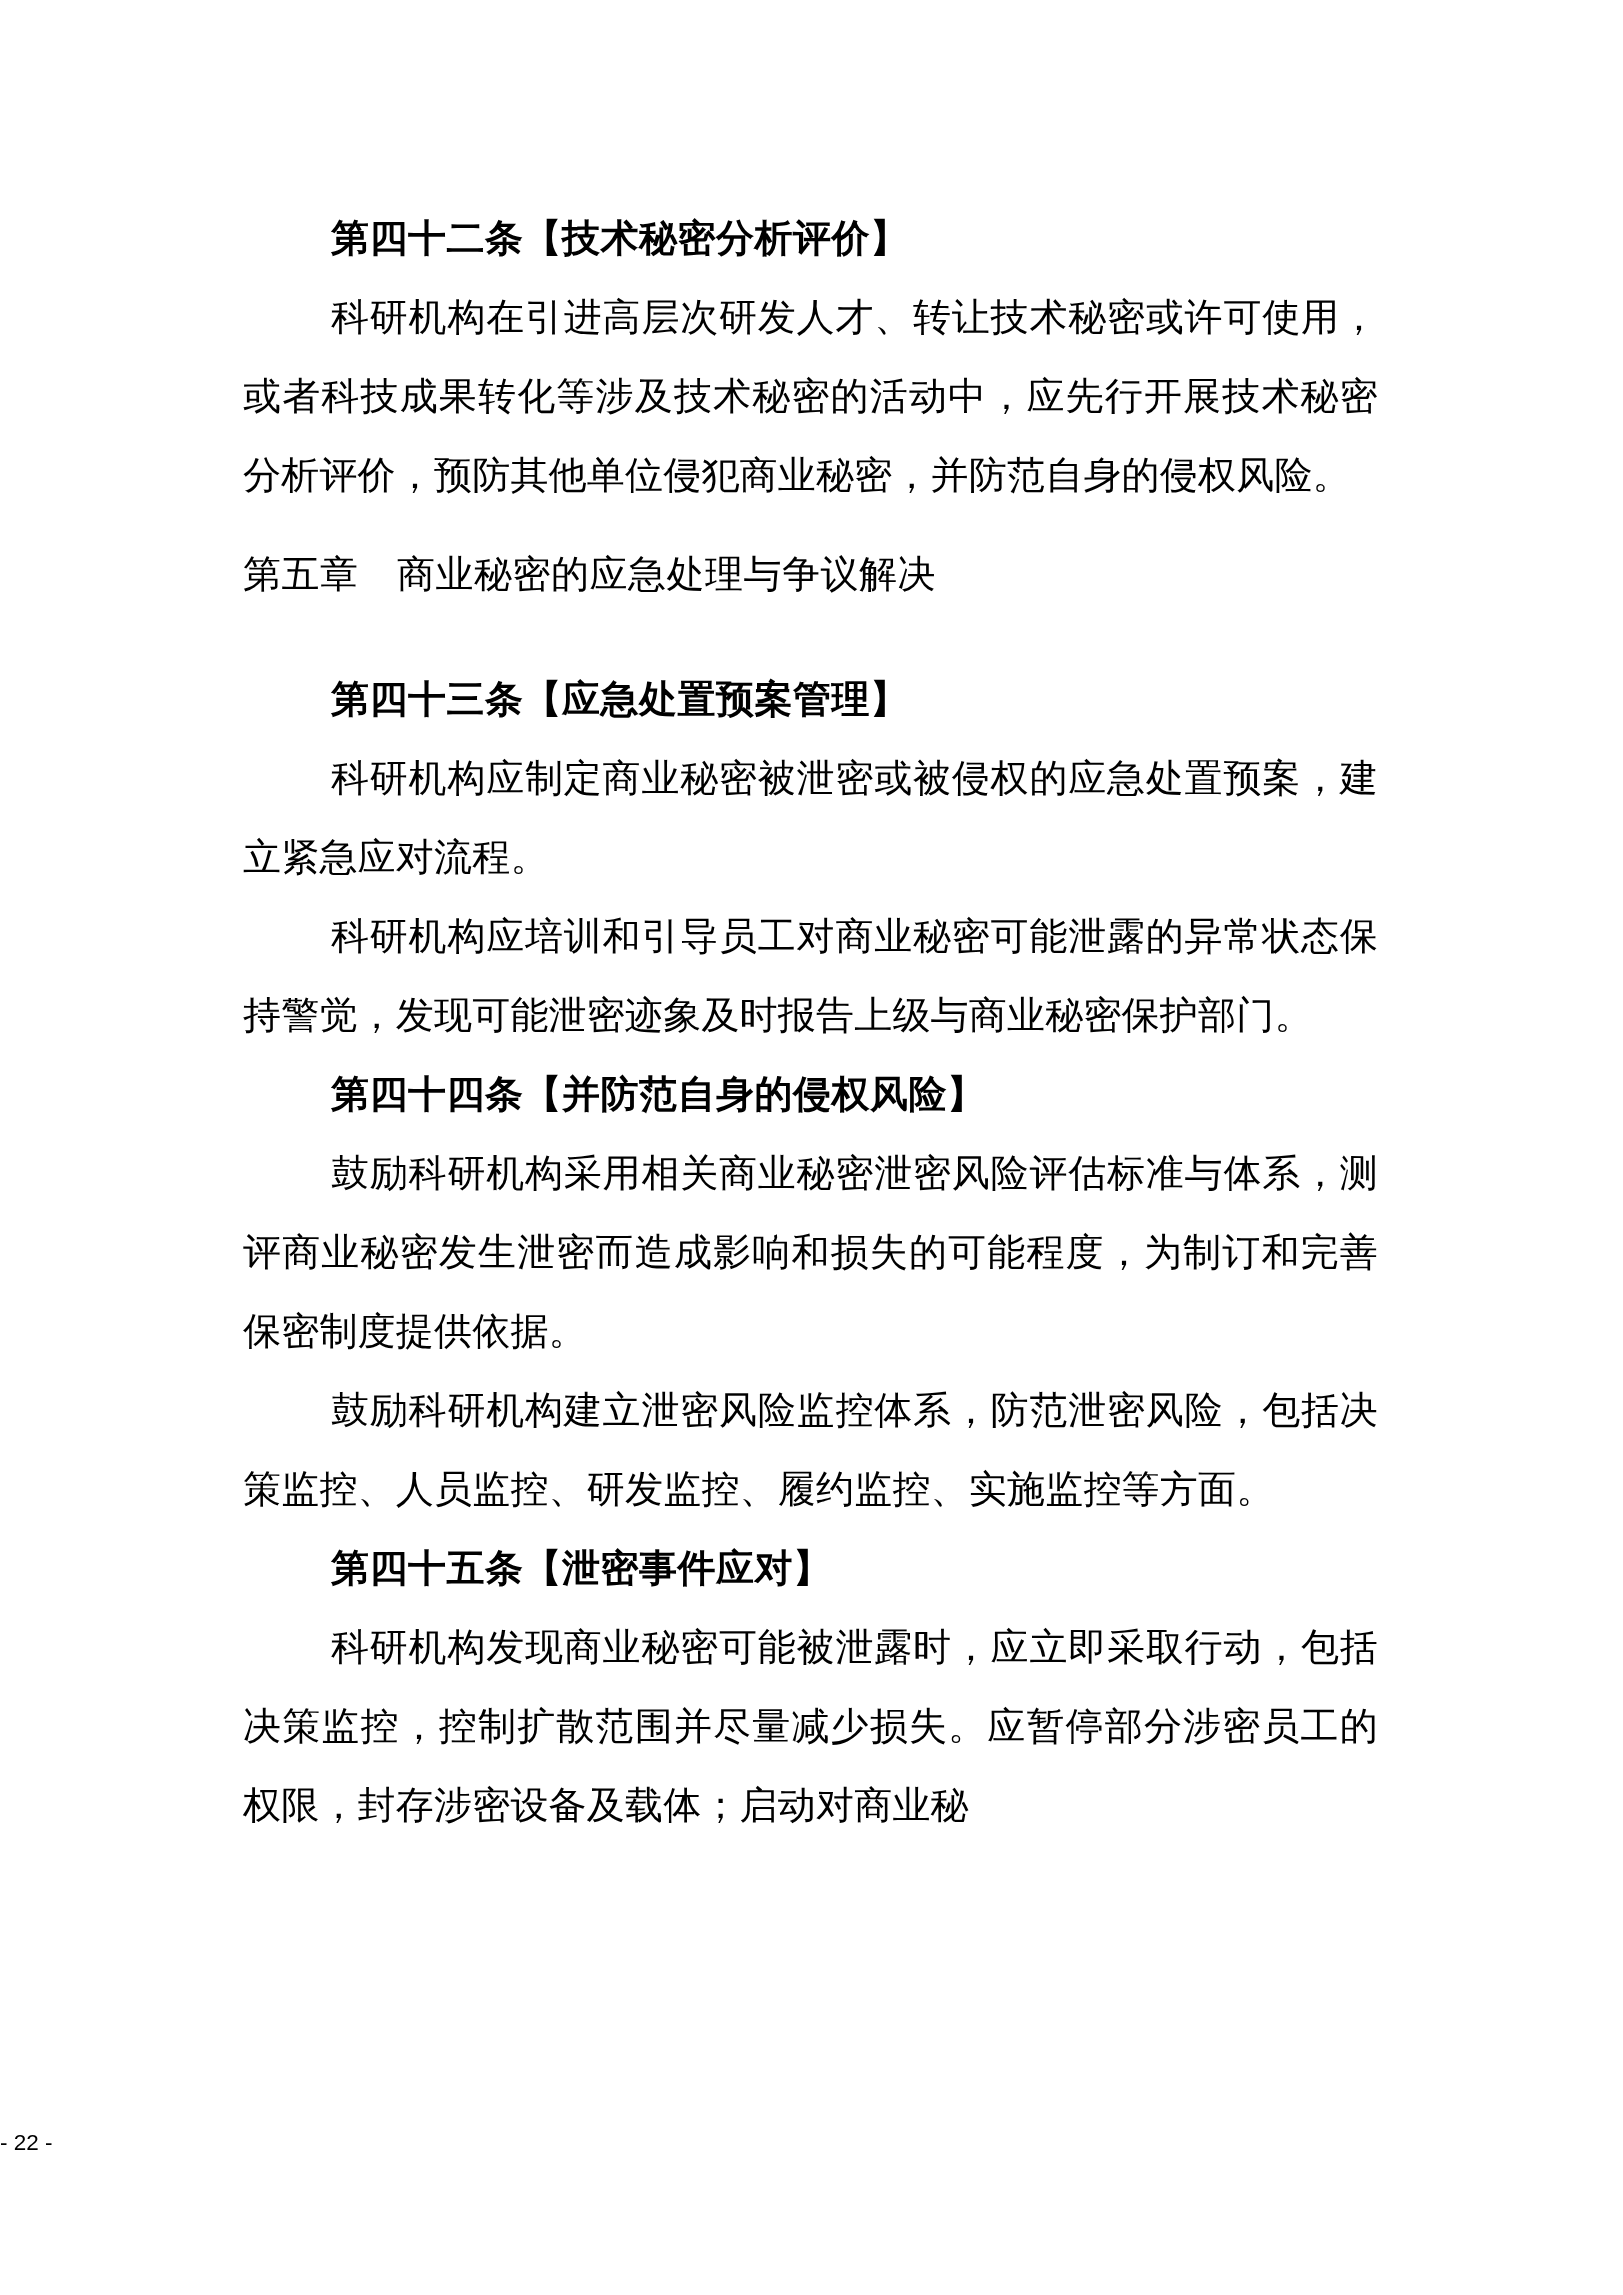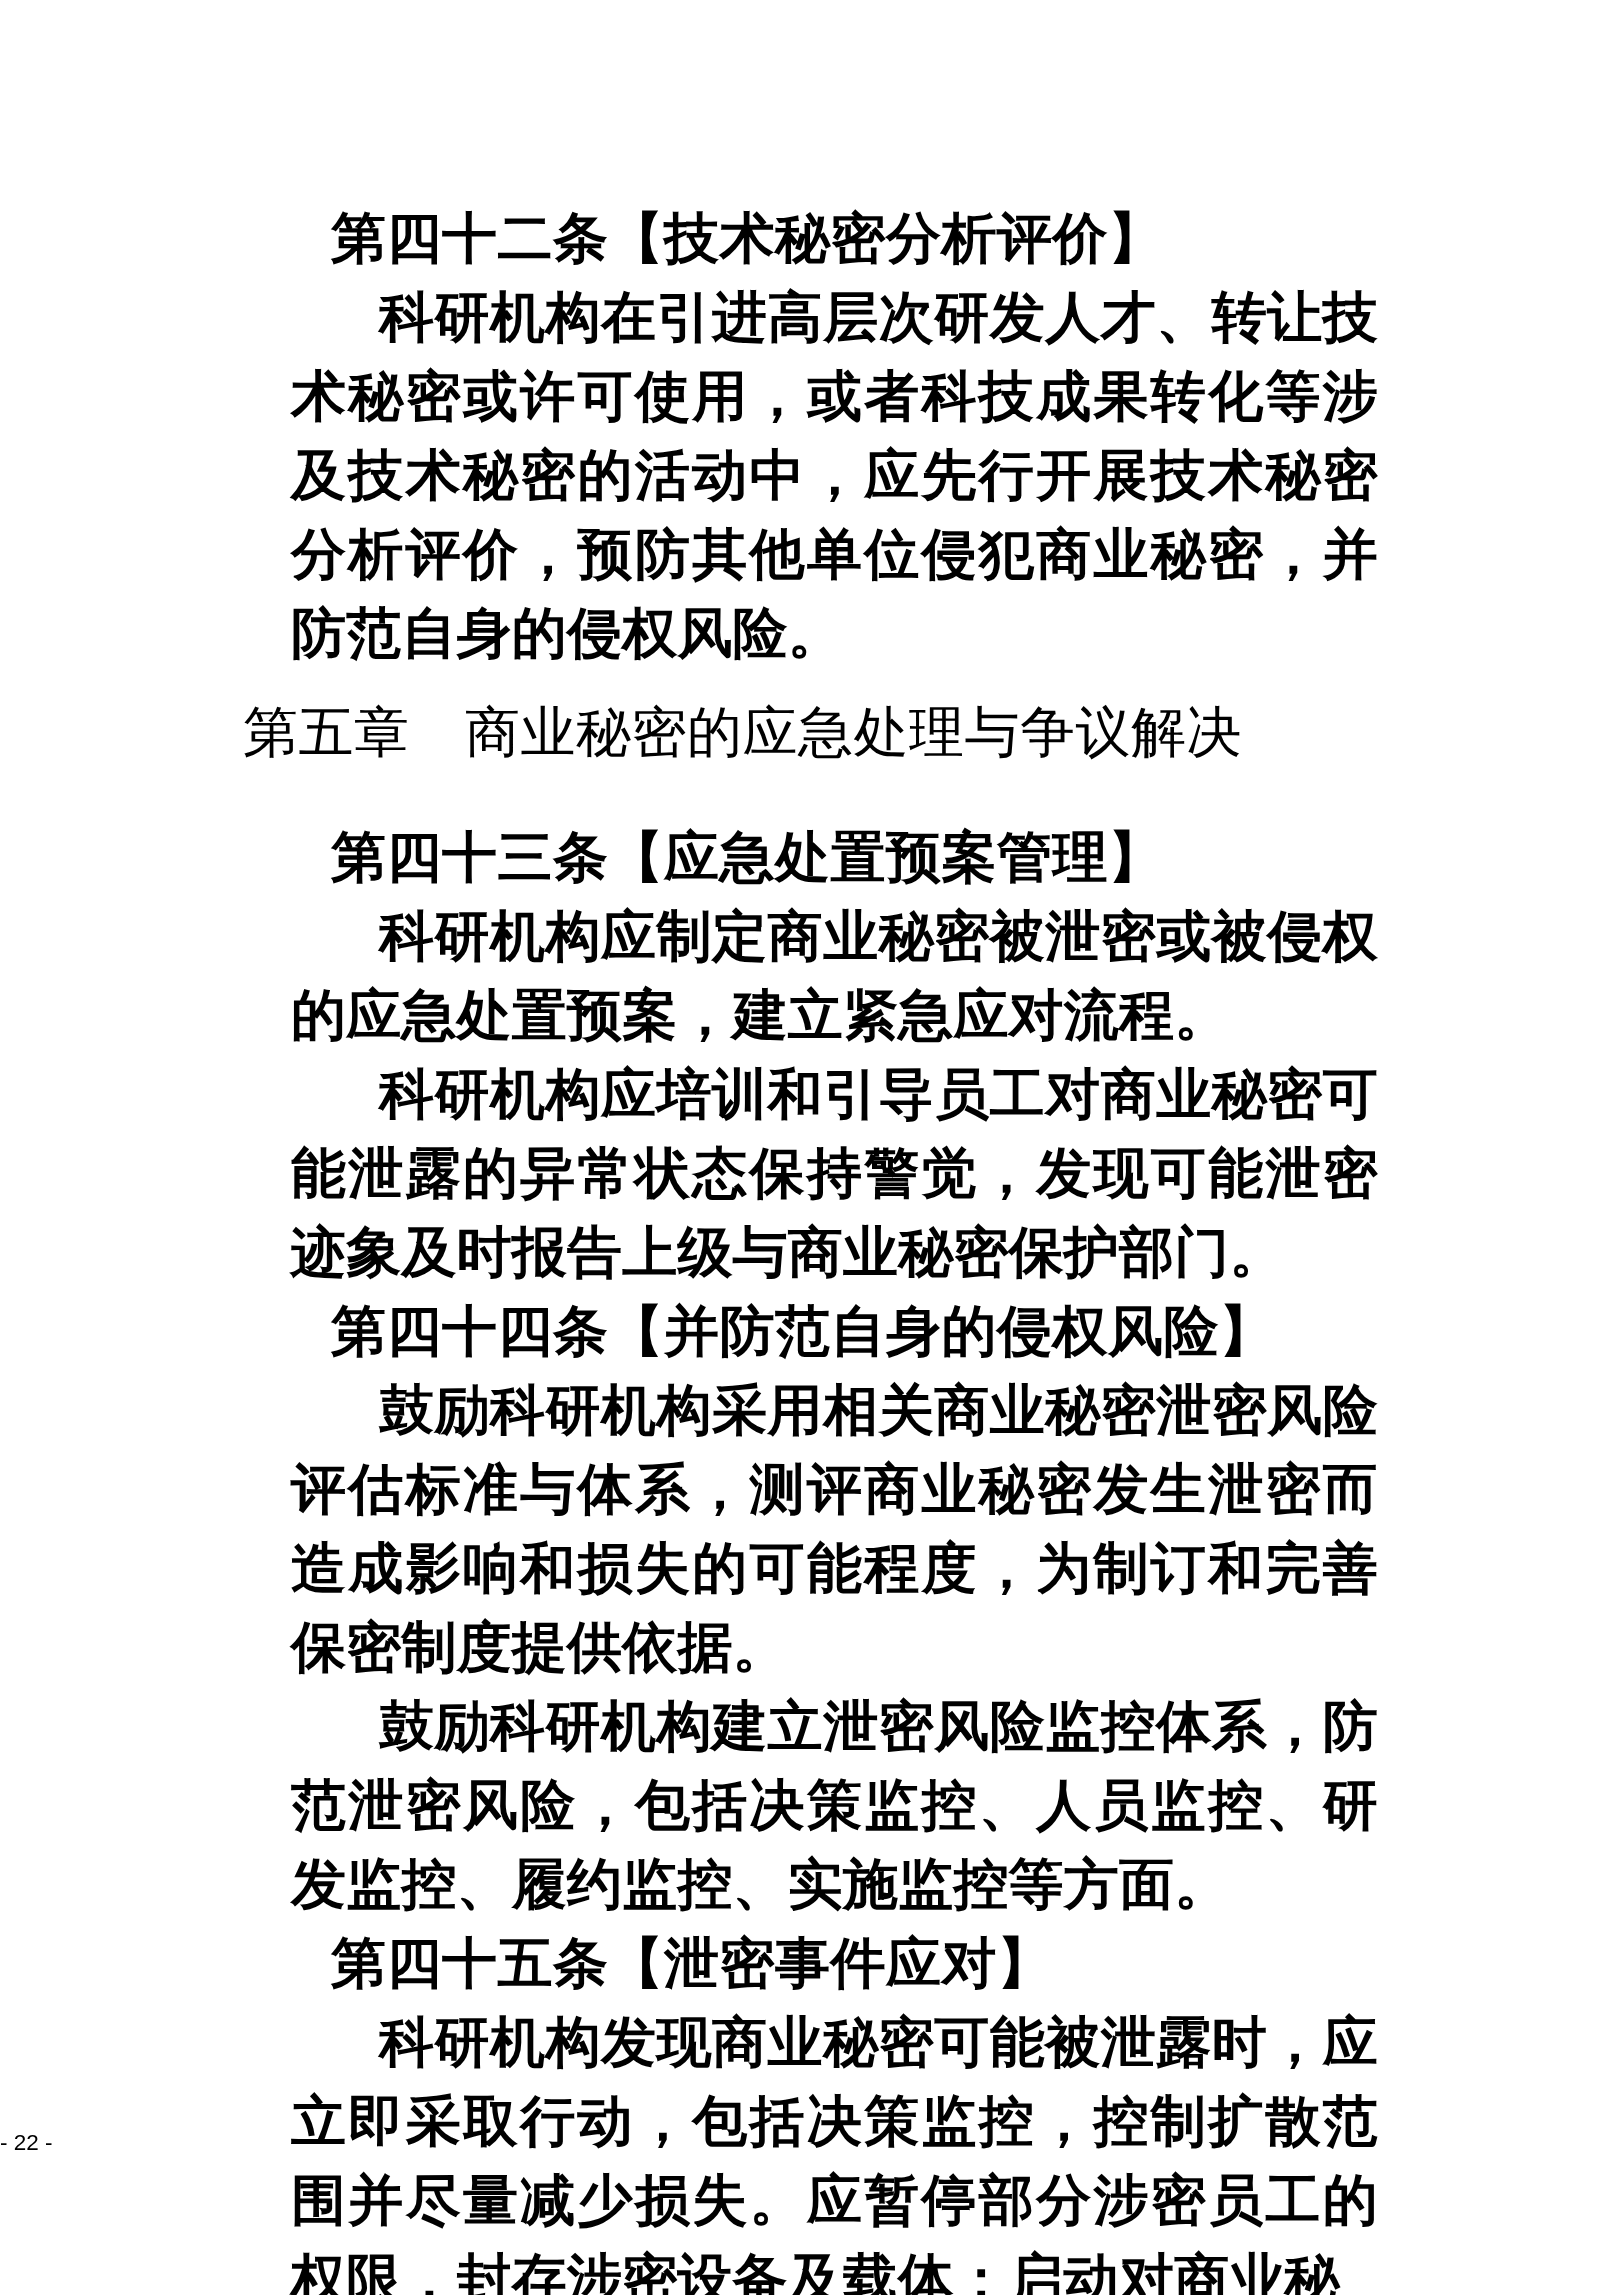--- a/index.html
+++ b/index.html
@@ -17,32 +17,31 @@
     color: #000000;
   }
   .content {
     position: absolute;
     left: 243px;
     top: 199px;
     width: 1135px;
   }
   .body-para, .h-article, .h-chapter {
     margin: 0;
-    font-size: 55px;
+    font-size: 38px;
     line-height: 79px;
     color: #000000;
     white-space: normal;
   }
   .body-para {
-    font-weight: bold;
+    font-weight: normal;
     text-align: justify;
     text-justify: inter-character;
     text-indent: 88px;
     letter-spacing: 0.2px;
-    margin-left: 48px;
   }
   .h-article {
     font-weight: bold;
     text-align: left;
     text-indent: 88px;
     letter-spacing: 0.5px;
   }
   .h-chapter {
     font-weight: normal;
     text-align: left;

